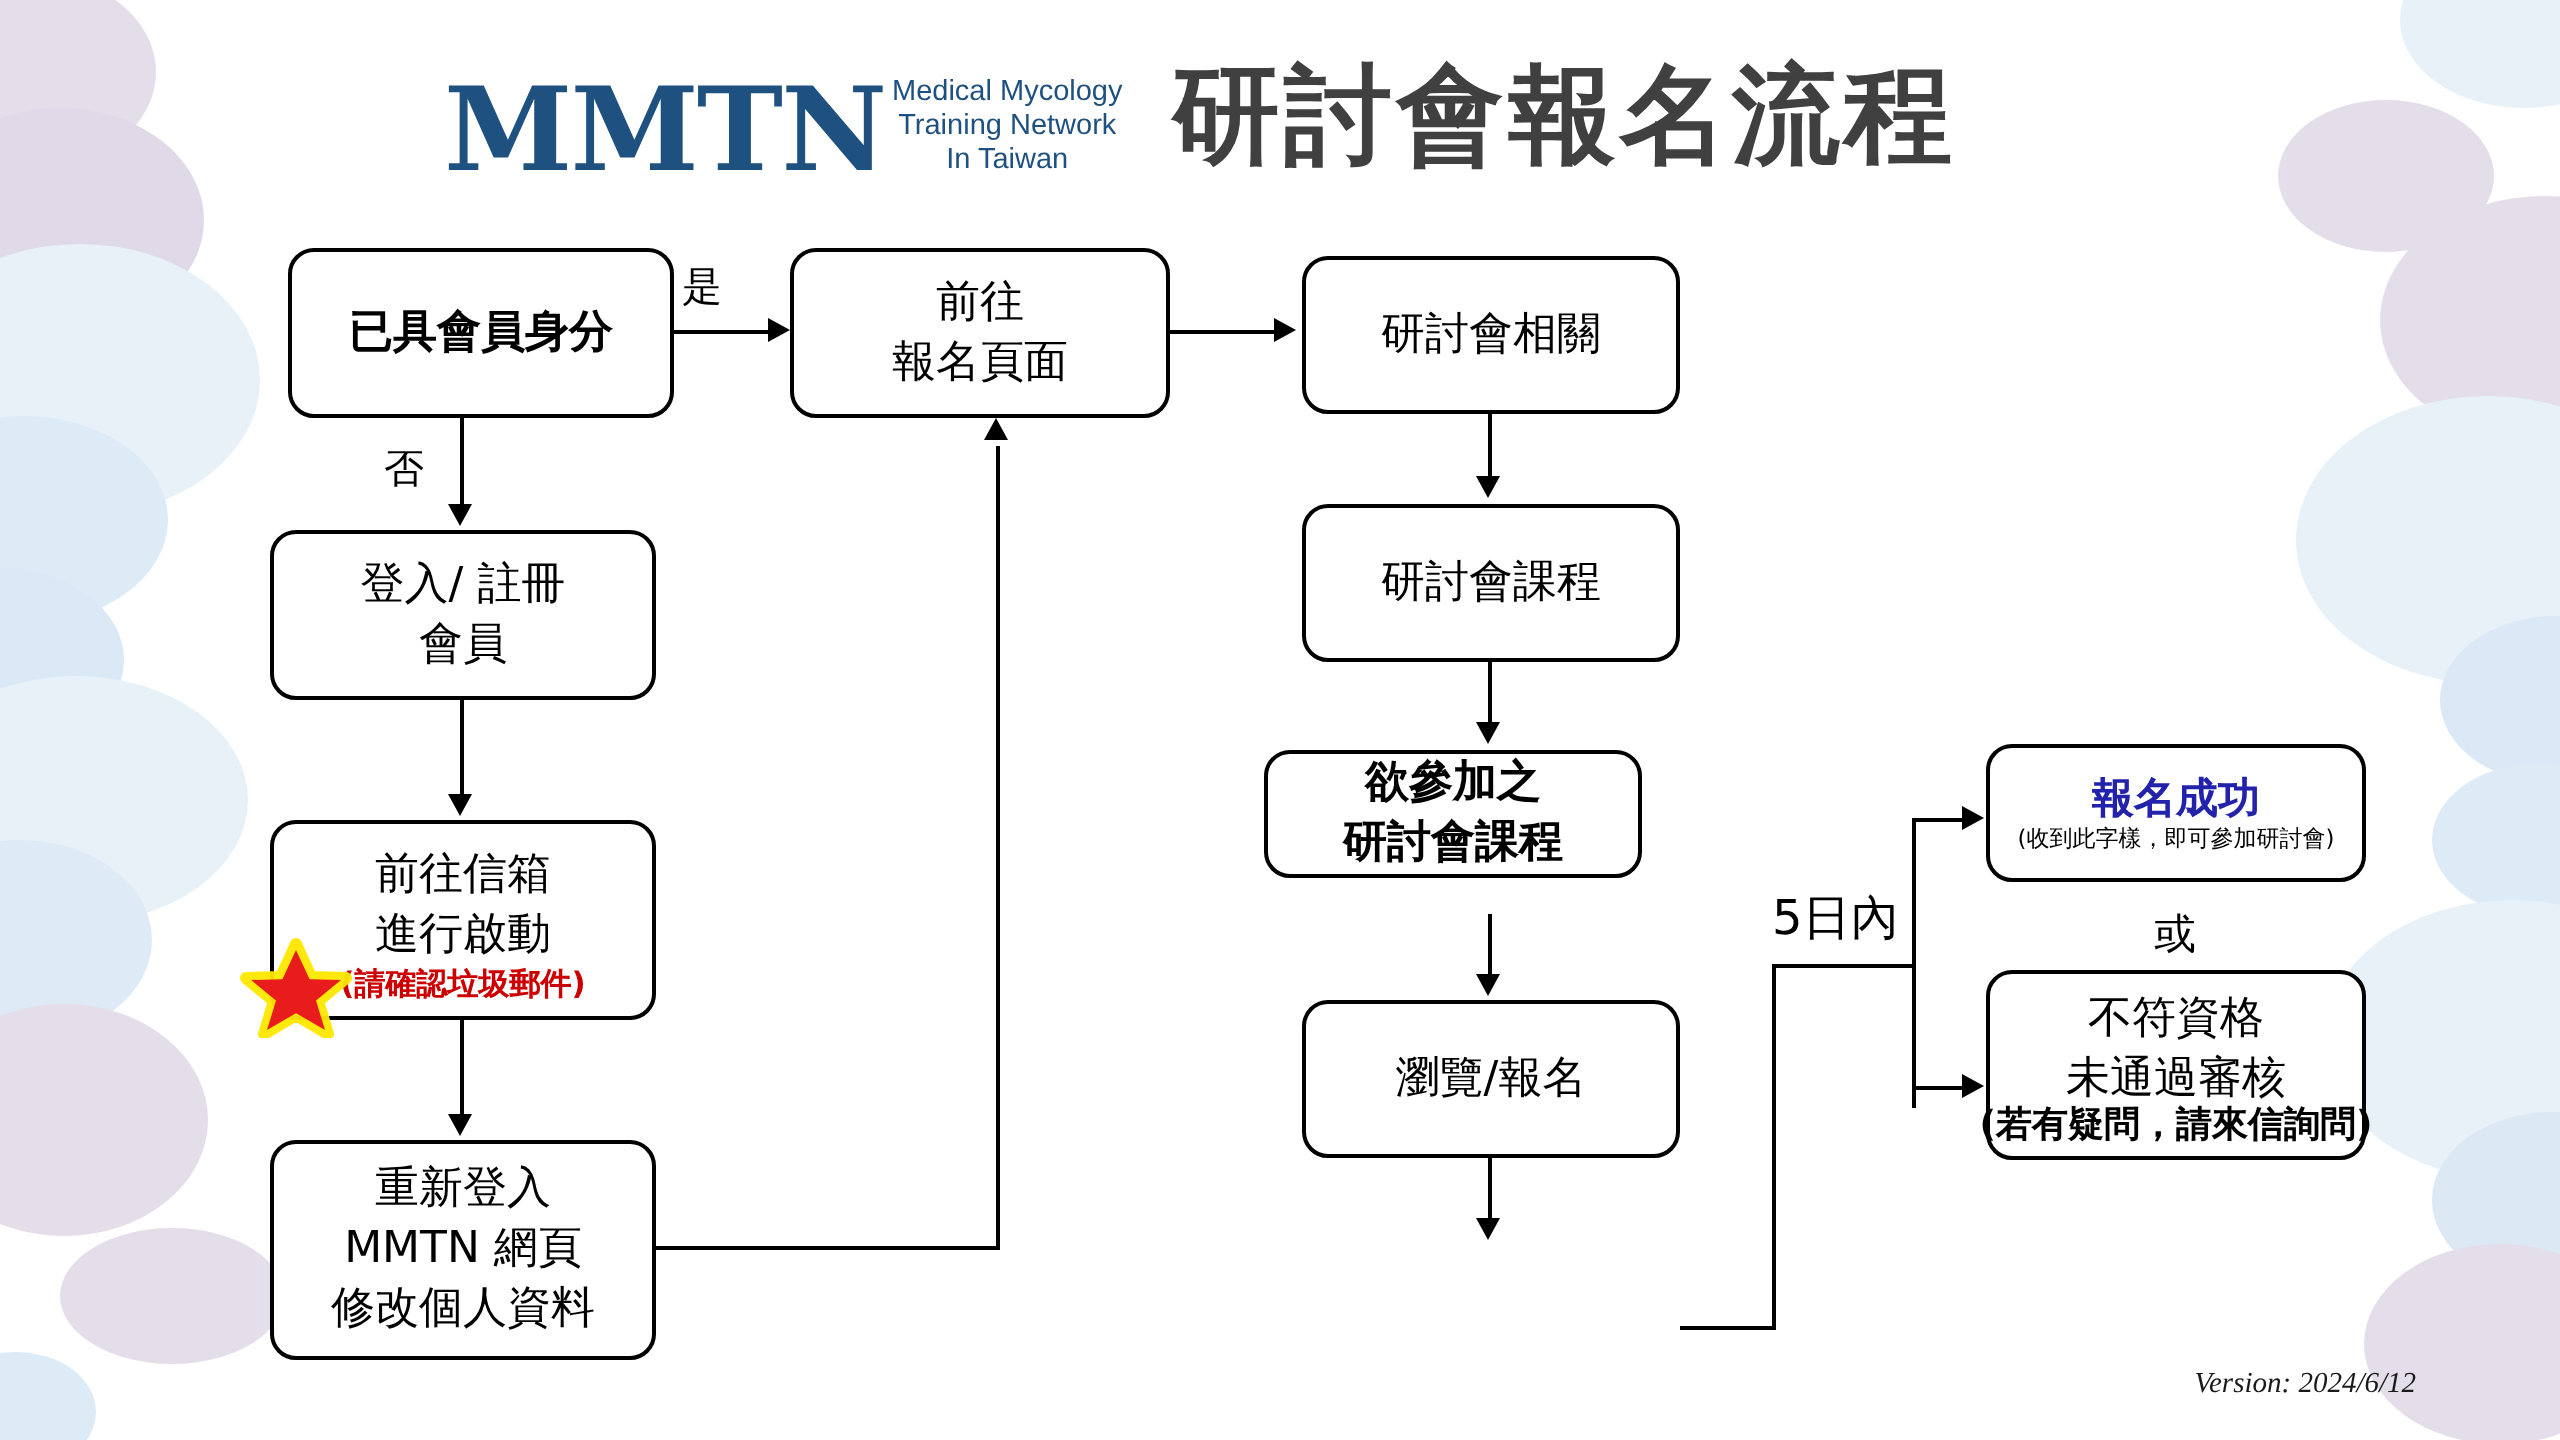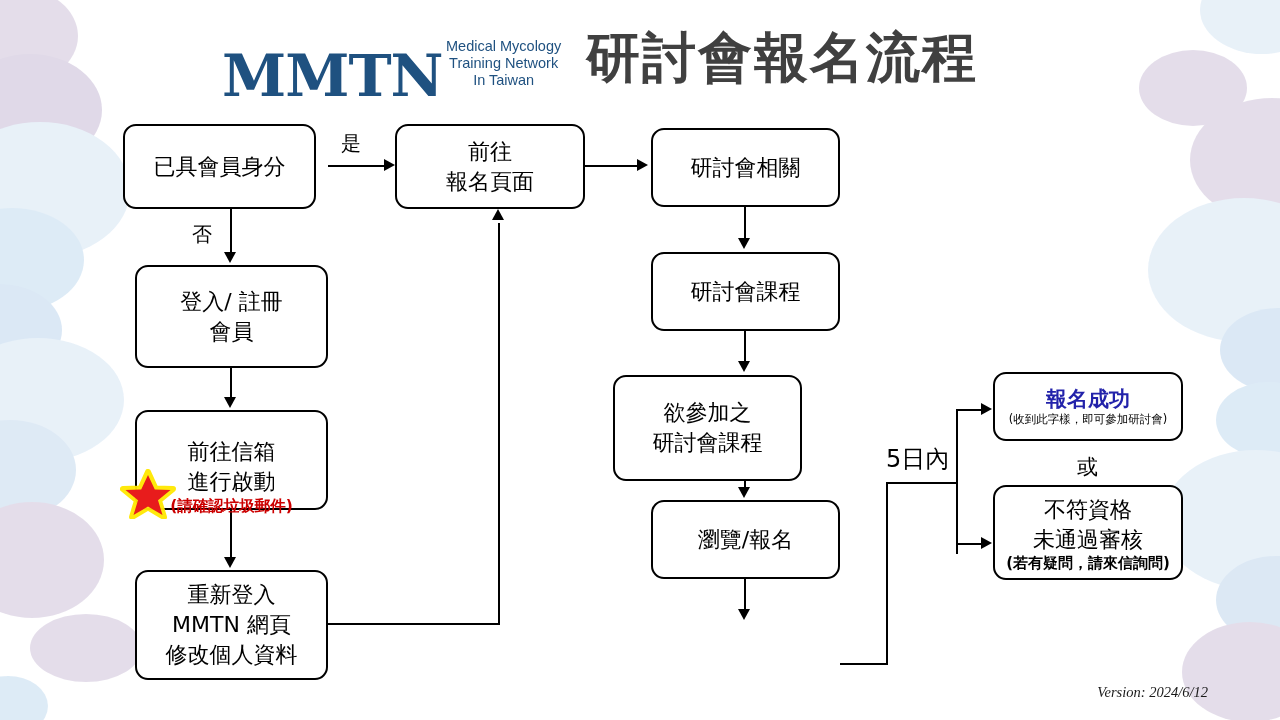--- a/index.html
+++ b/index.html
@@ -11,36 +11,36 @@
   }
   #stage{position:absolute;left:0;top:0;width:1280px;height:720px;}
 
   
   .bg{position:absolute;left:0;top:0;width:1280px;height:720px;z-index:0;pointer-events:none;}
 
   
   .logo{position:absolute;left:222px;top:30px;width:350px;height:72px;z-index:3;}
   .logo-mark{font-family:"DejaVu Serif","Liberation Serif",serif;font-weight:700;
              font-size:58px;letter-spacing:-1px;color:#1F5180;line-height:58px;
-             position:absolute;left:0;top:6px;margin-top:11px;}
+             position:absolute;left:0;top:6px;}
   .logo-sub{position:absolute;left:224px;top:8px;color:#1F5180;
             font-size:14.5px;line-height:17px;font-family:"Liberation Sans",sans-serif;text-align:center;}
   .maintitle{position:absolute;left:586px;top:28px;z-index:3;
              font-size:54px;font-weight:700;color:#404040;
              letter-spacing:2px;line-height:60px;white-space:nowrap;}
 
   
   .box{position:absolute;box-sizing:border-box;background:#ffffff;
        border:2.2px solid #000000;border-radius:13px;
        display:flex;flex-direction:column;align-items:center;justify-content:center;
        text-align:center;color:#000;z-index:4;}
   .box .ln{display:block;font-size:22px;line-height:30px;white-space:nowrap;}
   .box.red{border-color:#CC0000;}
   .box.red .ln{color:#CC0000;}
-  .ln.small{font-size:15px;line-height:16px;font-weight:700;}
+  .ln.small{font-size:18px;line-height:16px;font-weight:700;}
   .ln.tiny{font-size:11.5px;line-height:15px;}
   .ln.redtext{color:#CC0000;font-size:15.5px;line-height:19px;font-weight:700;}
   .ln.blue{color:#2222AA;font-size:21px;line-height:26px;font-weight:700;}
 
   
   .ln-h,.ln-v{position:absolute;background:#000;z-index:3;}
   .ln-h{height:2.2px;}
   .ln-v{width:2.2px;}
   .arrow{position:absolute;width:0;height:0;z-index:3;}
   .arrow.down{border-left:6.5px solid transparent;border-right:6.5px solid transparent;border-top:11px solid #000;}
@@ -89,30 +89,30 @@
   <div class="logo">
     <span class="logo-mark">MMTN</span>
     <span class="logo-sub">
       <span>Medical Mycology</span><br>
       <span>Training Network</span><br>
       <span>In Taiwan</span>
     </span>
   </div>
   <div class="maintitle">研討會報名流程</div>
 
-  <div class="box" style="left:123px;top:124px;width:193px;height:85px;">
+  <div class="box" style="left:144px;top:124px;width:193px;height:85px;font-weight:bold;">
     <span class="ln">已具會員身分</span>
   </div>
 
-  <div class="box" style="left:135px;top:265px;width:193px;height:103px;">
+  <div class="box" style="left:135px;top:265px;width:193px;height:85px;">
     <span class="ln">登入/ 註冊</span>
     <span class="ln">會員</span>
   </div>
 
-  <div class="box" style="left:135px;top:410px;width:193px;height:100px;justify-content:flex-start;padding-top:25px;">
+  <div class="box" style="left:135px;top:410px;width:193px;height:100px;justify-content:flex-start;padding-top:11px;">
     <span class="ln">前往信箱</span>
     <span class="ln">進行啟動</span>
     <span class="ln redtext">(請確認垃圾郵件)</span>
   </div>
 
   <svg class="star" style="left:120px;top:469px;width:56px;height:50px;" viewBox="0 0 56 50">
     <polygon points="28,3 35.5,19.5 53,20 39,31.5 44,48 28,38.5 12,48 17,31.5 3,20 20.5,19.5" fill="#FFE800" stroke="#FFE800" stroke-width="6" stroke-linejoin="round" opacity="0.95"></polygon>
     <polygon points="28,6 34.8,20.6 50.5,21 38,31.3 42.5,46 28,37.6 13.5,46 18,31.3 5.5,21 21.2,20.6" fill="#E81C1C"></polygon>
   </svg>
 
@@ -128,21 +128,21 @@
   </div>
 
   <div class="box" style="left:651px;top:128px;width:189px;height:79px;">
     <span class="ln">研討會相關</span>
   </div>
 
   <div class="box" style="left:651px;top:252px;width:189px;height:79px;">
     <span class="ln">研討會課程</span>
   </div>
 
-  <div class="box" style="left:613px;top:375px;width:189px;height:106px;">
+  <div class="box" style="left:632px;top:375px;width:189px;height:64px;font-weight:bold;">
     <span class="ln">欲參加之</span>
     <span class="ln">研討會課程</span>
   </div>
 
   <div class="box" style="left:651px;top:500px;width:189px;height:79px;">
     <span class="ln">瀏覽/報名</span>
   </div>
 
 
   <div class="box" style="left:993px;top:372px;width:190px;height:69px;">

